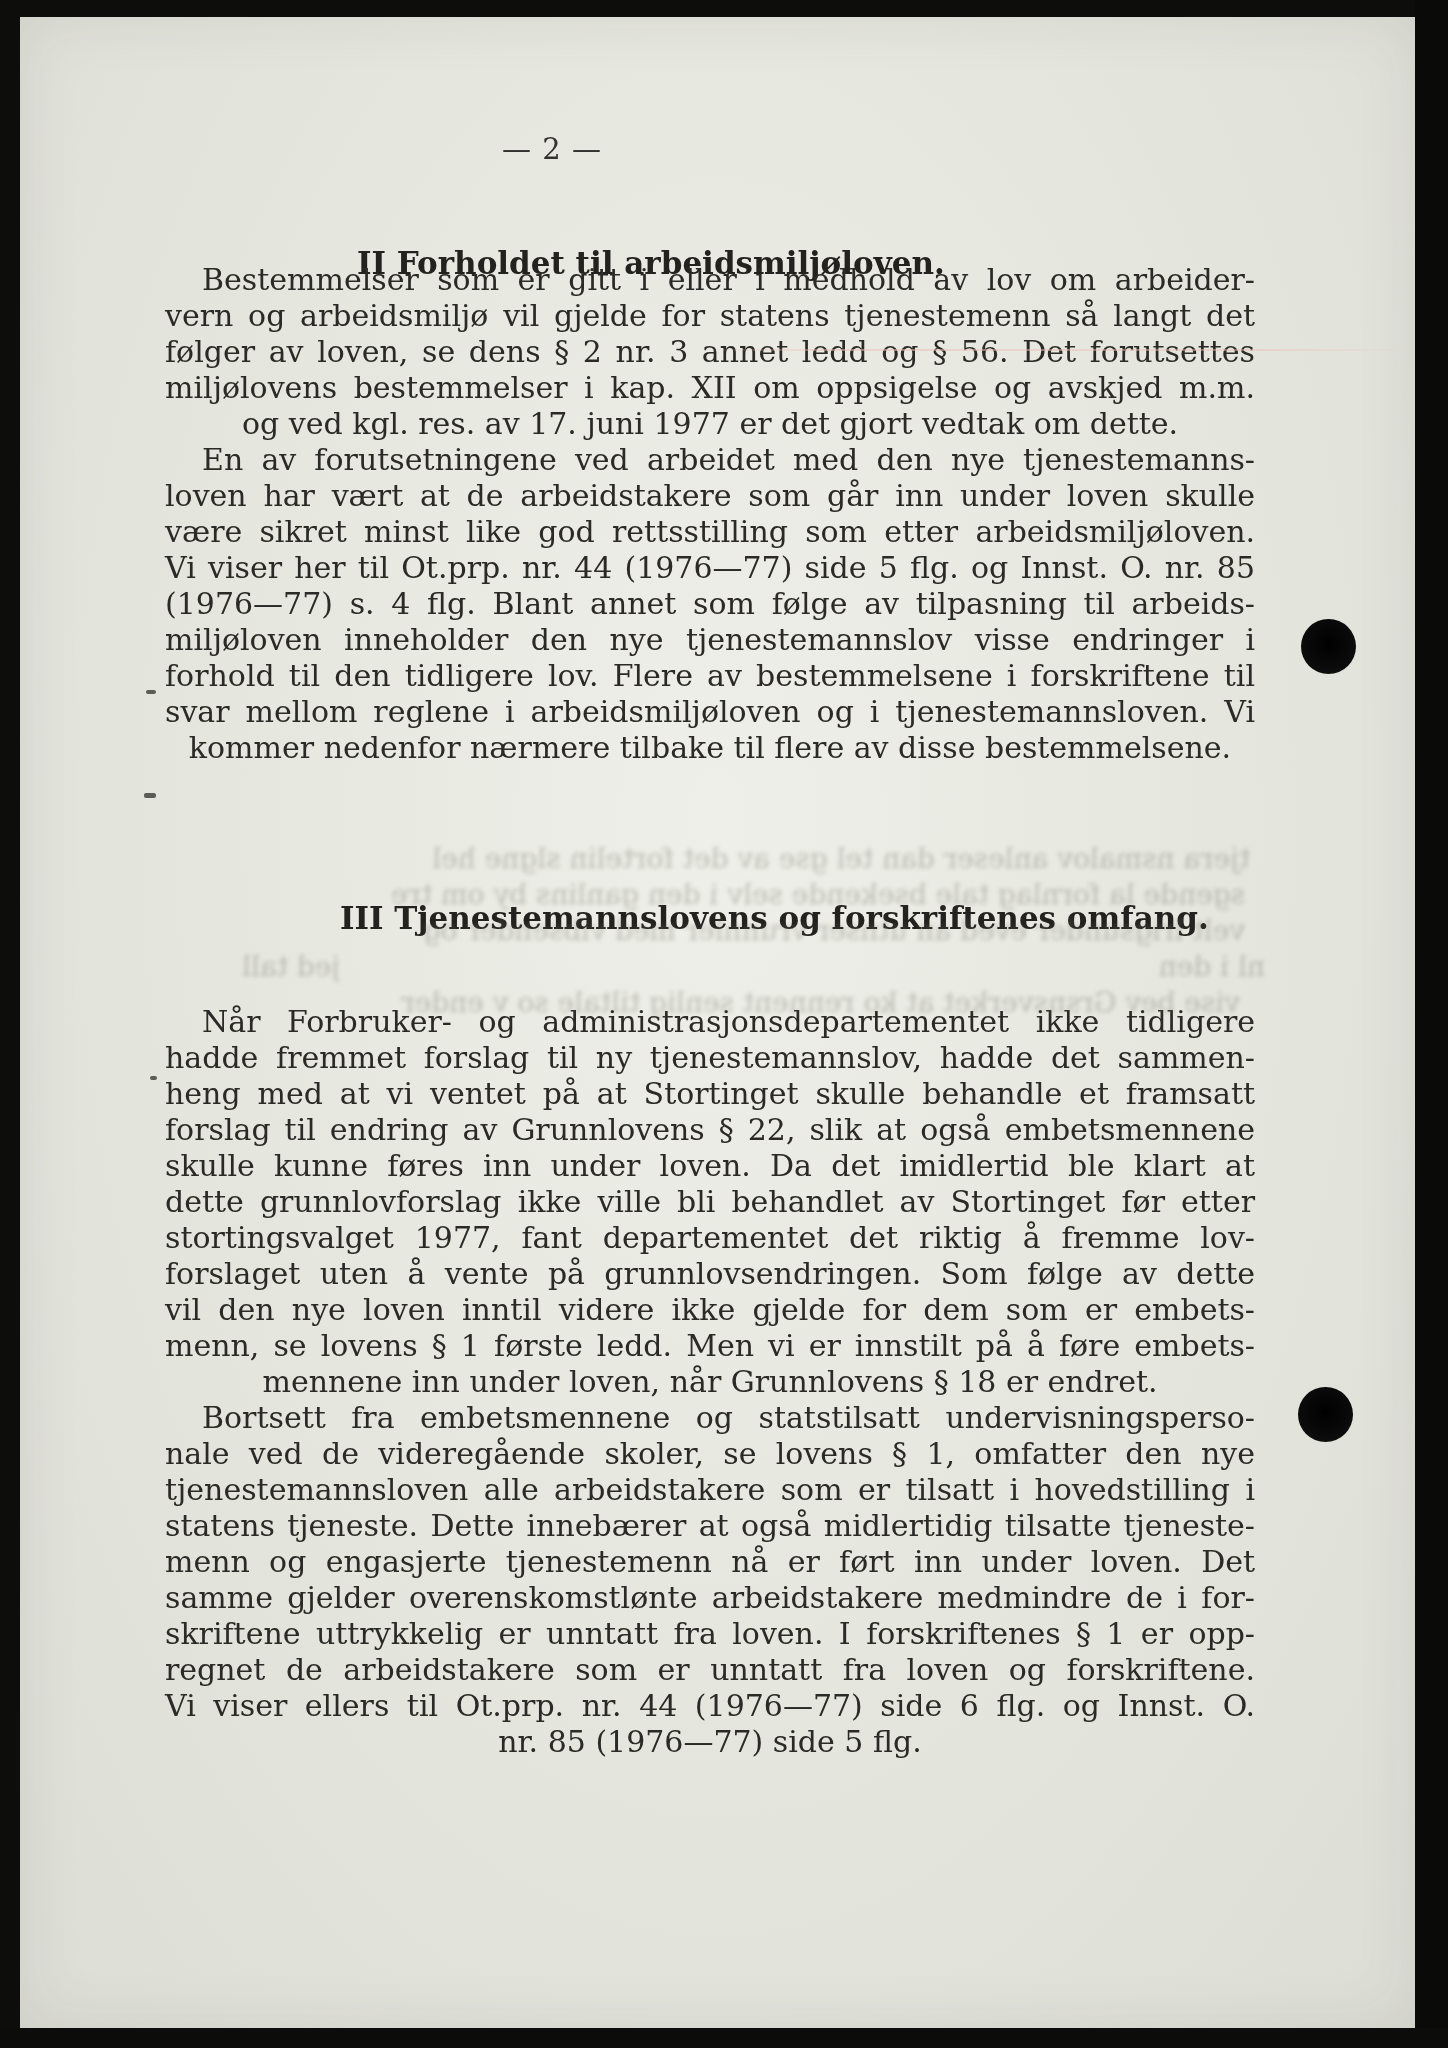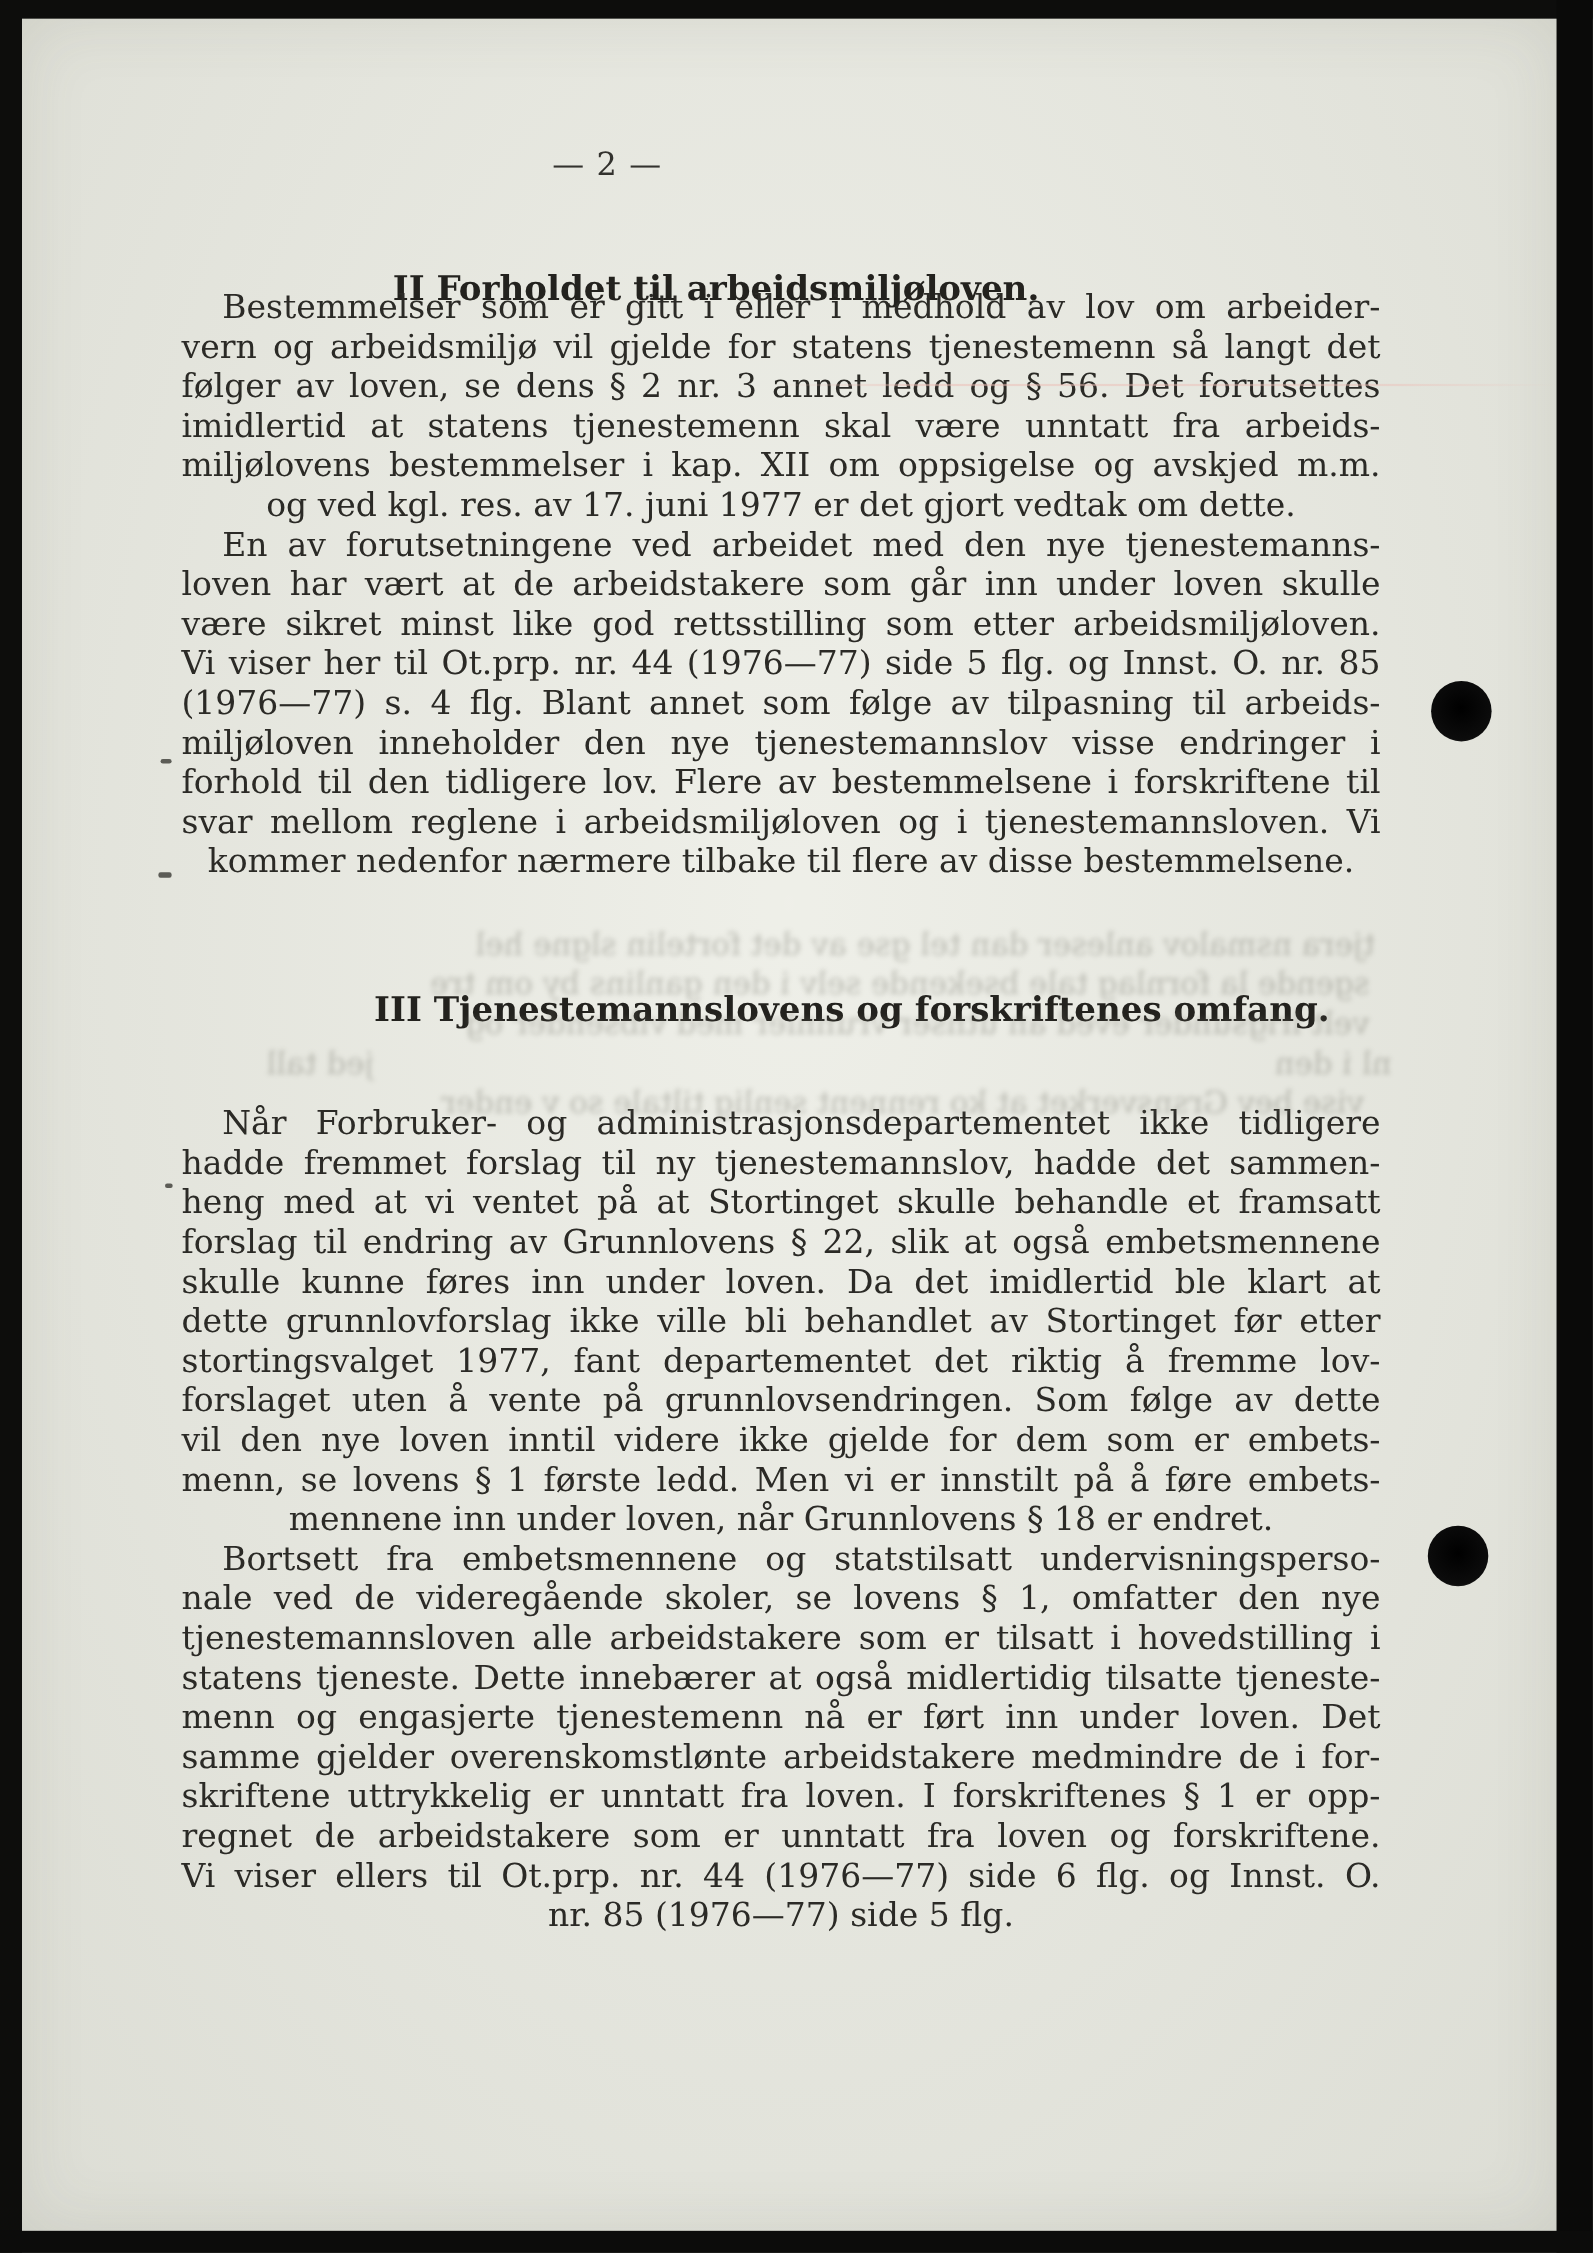--- a/index.html
+++ b/index.html
@@ -62,21 +62,20 @@
 
 <div class="paper"></div>
 
 <div class="page-number">— 2 —</div>
 
 <div class="heading h2">II  Forholdet til arbeidsmiljøloven.</div>
 <div class="lines s0">
     <div class="line j ind">Bestemmelser som er gitt i eller i medhold av lov om arbeider-</div>
     <div class="line j">vern og arbeidsmiljø vil gjelde for statens tjenestemenn så langt det</div>
     <div class="line j">følger av loven, se dens § 2 nr. 3 annet ledd og § 56. Det forutsettes</div>
-    <div class="line j">imidlertid at statens tjenestemenn skal være unntatt fra arbeids-</div>
     <div class="line j">miljølovens bestemmelser i kap. XII om oppsigelse og avskjed m.m.</div>
     <div class="line">og ved kgl. res. av 17. juni 1977 er det gjort vedtak om dette.</div>
     <div class="line j ind">En av forutsetningene ved arbeidet med den nye tjenestemanns-</div>
     <div class="line j">loven har vært at de arbeidstakere som går inn under loven skulle</div>
     <div class="line j">være sikret minst like god rettsstilling som etter arbeidsmiljøloven.</div>
     <div class="line j">Vi viser her til Ot.prp. nr. 44 (1976—77) side 5 flg. og Innst. O. nr. 85</div>
     <div class="line j">(1976—77) s. 4 flg. Blant annet som følge av tilpasning til arbeids-</div>
     <div class="line j">miljøloven inneholder den nye tjenestemannslov visse endringer i</div>
     <div class="line j">forhold til den tidligere lov. Flere av bestemmelsene i forskriftene til</div>
     <div class="line j">svar mellom reglene i arbeidsmiljøloven og i tjenestemannsloven. Vi</div>

